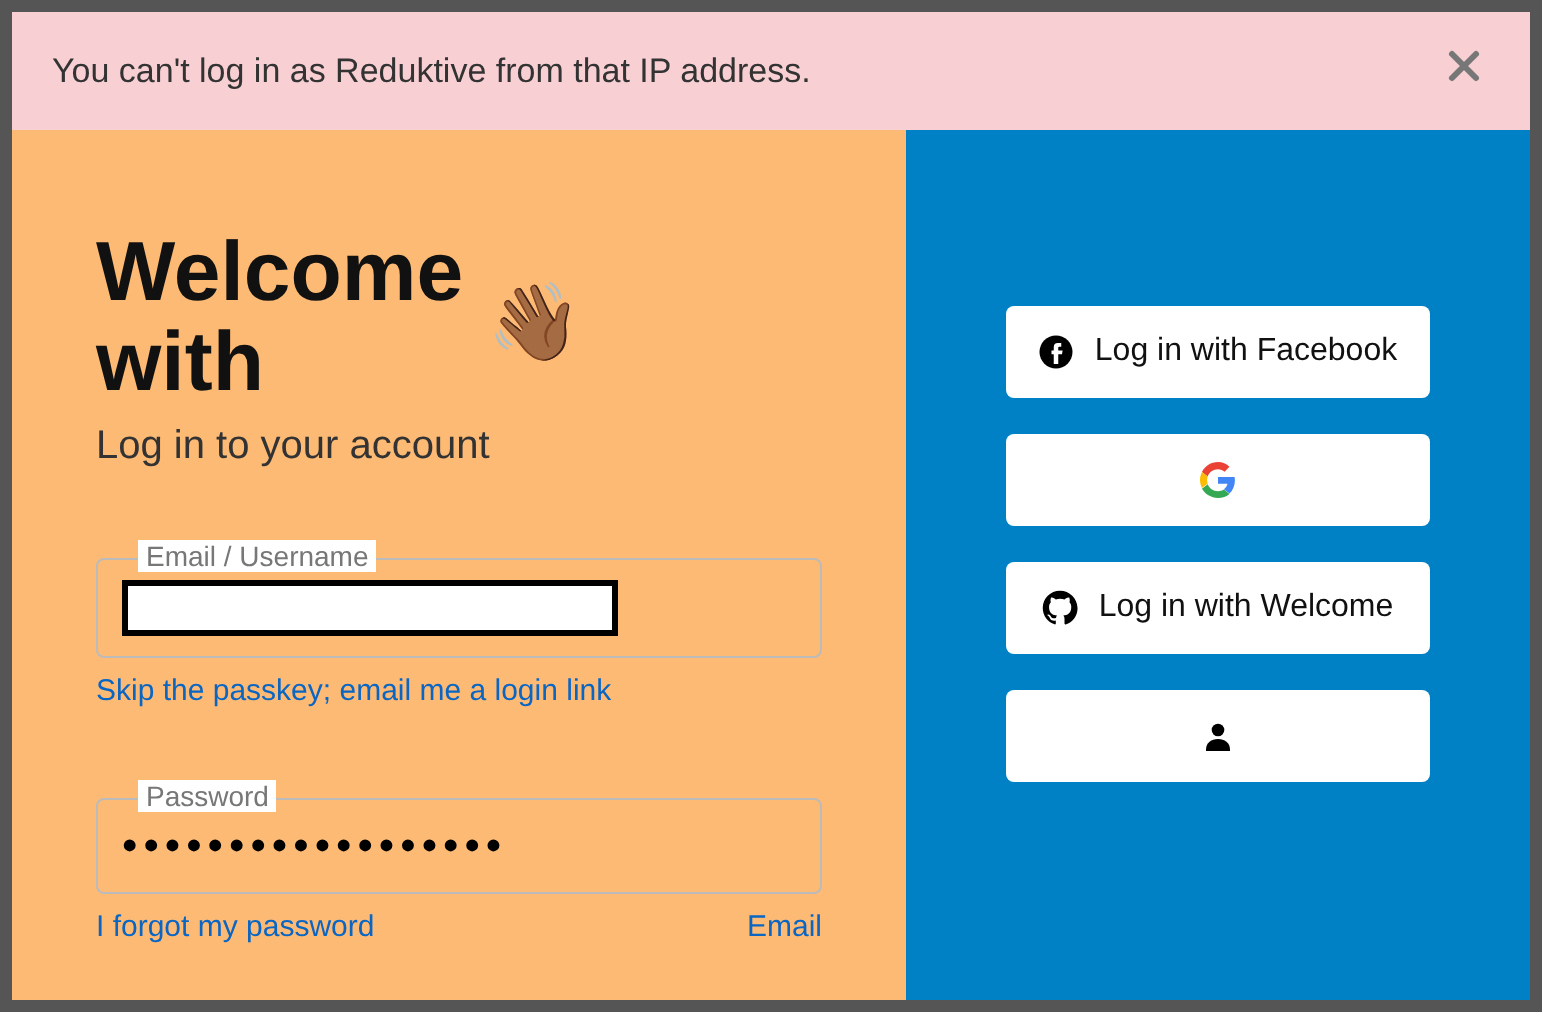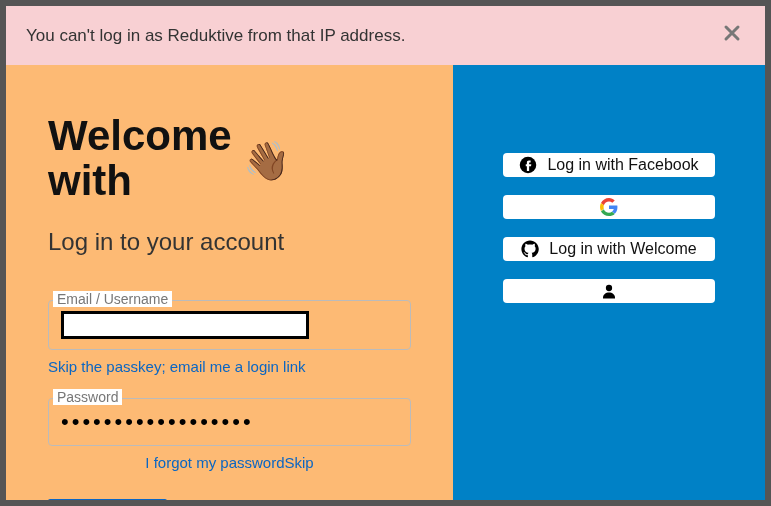--- a/index.html
+++ b/index.html
@@ -9,34 +9,34 @@
 .alert .close{cursor:pointer;padding:4px}
 .main{flex:1;display:flex;overflow:hidden}
 .left-wrap{flex:1;position:relative;overflow:hidden}
 .left{padding:48px 42px 20px 42px;height:100%;overflow-y:auto}
 .left::-webkit-scrollbar{width:16px}
 .left::-webkit-scrollbar-track{background:#f0f0f0}
 .left::-webkit-scrollbar-thumb{background:#b8b8b8;border-radius:2px}
 .head{display:flex;align-items:center;gap:12px}
 .head h1{font-size:42px;font-weight:700;line-height:1.08;color:#111}
 .wave{font-size:38px;margin-top:6px}
-.sub{font-size:24px;color:#333;margin-top:24px}
+.sub{font-size:20px;color:#333;margin-top:8px}
 .field{position:relative;margin-top:44px;border:1px solid #bbb;border-radius:4px;padding:10px 12px}
-.field.pw{margin-top:22px}
-.field .lbl{position:absolute;top:-10px;left:4px;background:#fff;padding:0 4px;font-size:14px;color:#777}
+.field.pw{}
+.field .lbl{position:absolute;top:-10px;left:20px;background:#fff;padding:0 4px;font-size:14px;color:#777}
 .field input{width:100%;border:none;outline:none;font-size:18px;letter-spacing:2px}
 #email{border:3px solid #000;height:28px;padding:0 4px;width:248px;letter-spacing:normal}
 .link{color:#0b66c3;font-size:15px;cursor:pointer;text-decoration:none}
 .row-link{margin-top:8px}
-.row-split{display:flex;justify-content:center;margin-top:8px}
+.row-split{display:flex;justify-content:space-between;margin-top:8px}
 .btn-row{display:flex;gap:18px;align-items:center;margin-top:28px}
 .btn-login{background:#0b66c3;color:#fff;border:none;padding:14px 22px;font-size:18px;border-radius:2px;display:flex;align-items:center;gap:8px;cursor:pointer}
 .signup{color:#0b66c3;font-size:18px;cursor:pointer}
 .right{width:312px;background:#0081c6;display:flex;flex-direction:column;align-items:center;padding:88px 26px 20px;gap:18px}
-.sso{background:#fff;border:none;border-radius:4px;height:24px;width:212px;display:flex;align-items:center;justify-content:center;gap:10px;font-size:16px;cursor:pointer;color:#111}
+.sso{background:#fff;border:none;border-radius:4px;height:46px;width:212px;display:flex;align-items:center;justify-content:center;gap:10px;font-size:16px;cursor:pointer;color:#111}
 .sso svg,.sso .g{width:18px;height:18px;flex-shrink:0}
 .dots{font-size:22px;letter-spacing:3px;color:#000}
 </style>
 </head>
 <body>
 
 <div class="frame">
   <div class="alert">
     <span>You can't log in as Reduktive from that IP address.</span>
     <span class="close">
@@ -59,21 +59,21 @@
           <input id="email" type="text" value="" style="">
         </div>
         <div class="row-link"><a class="link">Skip the passkey; email me a login link</a></div>
 
         <div class="field pw">
           <span class="lbl">Password</span>
           <span class="dots">••••••••••••••••••</span>
         </div>
         <div class="row-split">
           <a class="link">I forgot my password</a>
-          <a class="link">Skip</a>
+          <a class="link">Email</a>
         </div>
 
         <div class="btn-row">
           <button class="btn-login">
             <svg width="18" height="18" viewBox="0 0 24 24">
                 <circle cx="8" cy="14" r="5" fill="none" stroke="#fff" stroke-width="2.5"></circle>
                 <path d="M12 10 L20 2 M16 6 L19 9" stroke="#fff" stroke-width="2.5" fill="none"></path>
               </svg>
             <span>Log in</span>
           </button>

